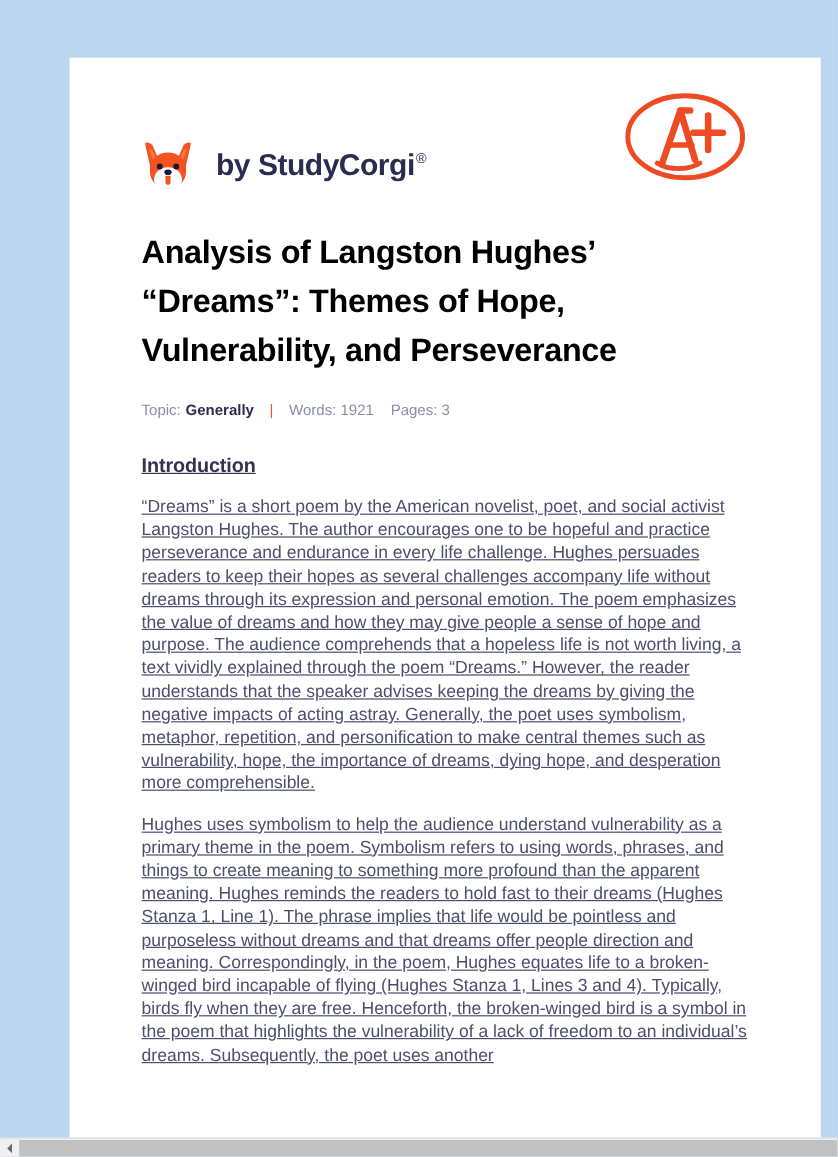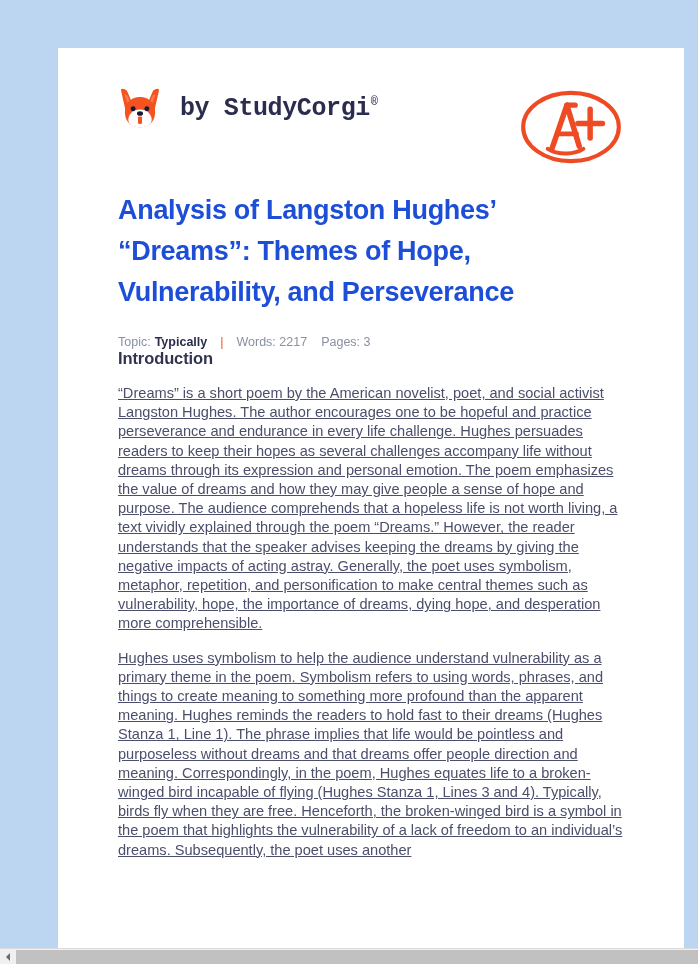--- a/index.html
+++ b/index.html
@@ -32,25 +32,24 @@
     overflow: hidden;
   }
 
   .sheet-inner {
     padding: 38px 58px 0 60px;
   }
 
   
   .brand-row {
     display: flex;
-    align-items: flex-start;
+    align-items: flex-end;
     justify-content: space-between;
     height: 74px;
     margin-bottom: 30px;
-    font-family: Liberation Mono, monospace;
   }
 
   .brand-left {
     display: flex;
     align-items: center;
     gap: 18px;
   }
 
   .corgi-icon {
     width: 44px;
@@ -79,32 +78,33 @@
     width: 110px;
     height: 82px;
     flex: 0 0 auto;
   }
 
   
   .doc-title {
     font-size: 27px;
     line-height: 41px;
     font-weight: bold;
-    color: #1d4ed8;
+    color: #000000;
     letter-spacing: -0.3px;
     margin: 0 0 22px 0;
     max-width: 470px;
   }
 
   
   .meta-row {
     display: flex;
     align-items: center;
     font-size: 12.5px;
     color: #8a8fa3;
+    margin-bottom: 30px;
     white-space: nowrap;
   }
   .meta-label { color: #8a8fa3; }
   .meta-topic-value {
     color: #2b2d4f;
     font-weight: bold;
     margin-left: 4px;
   }
   .meta-sep {
     color: #f0562c;
@@ -112,20 +112,21 @@
   }
   .meta-words { margin-right: 14px; }
 
   
   h2.section-heading {
     font-size: 16.5px;
     font-weight: bold;
     color: #32344f;
     margin: 0 0 16px 0;
     letter-spacing: -0.1px;
+    text-decoration: underline;
   }
   h2.section-heading.tight {
     margin-top: 0;
     margin-bottom: 16px;
   }
 
   p.body-par {
     font-size: 14.6px;
     line-height: 19.2px;
     color: #4b4f6b;
@@ -216,23 +217,23 @@
             <path d="M108 34 L108 76" fill="none" stroke="#ee4a23" stroke-width="8" stroke-linecap="round"></path>
             <path d="M90 55 L126 55" fill="none" stroke="#ee4a23" stroke-width="8" stroke-linecap="round"></path>
           </svg>
         </span>
       </div>
 
       <h1 class="doc-title">Analysis of Langston Hughes’ “Dreams”: Themes of Hope, Vulnerability, and Perseverance</h1>
 
       <div class="meta-row">
         <span class="meta-label">Topic:</span>
-        <span class="meta-topic-value">Typically</span>
+        <span class="meta-topic-value">Generally</span>
         <span class="meta-sep">|</span>
-        <span class="meta-words">Words: 2217</span>
+        <span class="meta-words">Words: 1921</span>
         <span class="meta-pages">Pages: 3</span>
       </div>
 
       <h2 class="section-heading tight">Introduction</h2>
       <p class="body-par">“Dreams” is a short poem by the American novelist, poet, and social activist Langston Hughes. The author encourages one to be hopeful and practice perseverance and endurance in every life challenge. Hughes persuades readers to keep their hopes as several challenges accompany life without dreams through its expression and personal emotion. The poem emphasizes the value of dreams and how they may give people a sense of hope and purpose. The audience comprehends that a hopeless life is not worth living, a text vividly explained through the poem “Dreams.” However, the reader understands that the speaker advises keeping the dreams by giving the negative impacts of acting astray. Generally, the poet uses symbolism, metaphor, repetition, and personification to make central themes such as vulnerability, hope, the importance of dreams, dying hope, and desperation more comprehensible.</p>
 
       <p class="body-par">Hughes uses symbolism to help the audience understand vulnerability as a primary theme in the poem. Symbolism refers to using words, phrases, and things to create meaning to something more profound than the apparent meaning. Hughes reminds the readers to hold fast to their dreams (Hughes Stanza 1, Line 1). The phrase implies that life would be pointless and purposeless without dreams and that dreams offer people direction and meaning. Correspondingly, in the poem, Hughes equates life to a broken-winged bird incapable of flying (Hughes Stanza 1, Lines 3 and 4). Typically, birds fly when they are free. Henceforth, the broken-winged bird is a symbol in the poem that highlights the vulnerability of a lack of freedom to an individual’s dreams. Subsequently, the poet uses another</p>
 
     </div>
   </div>

